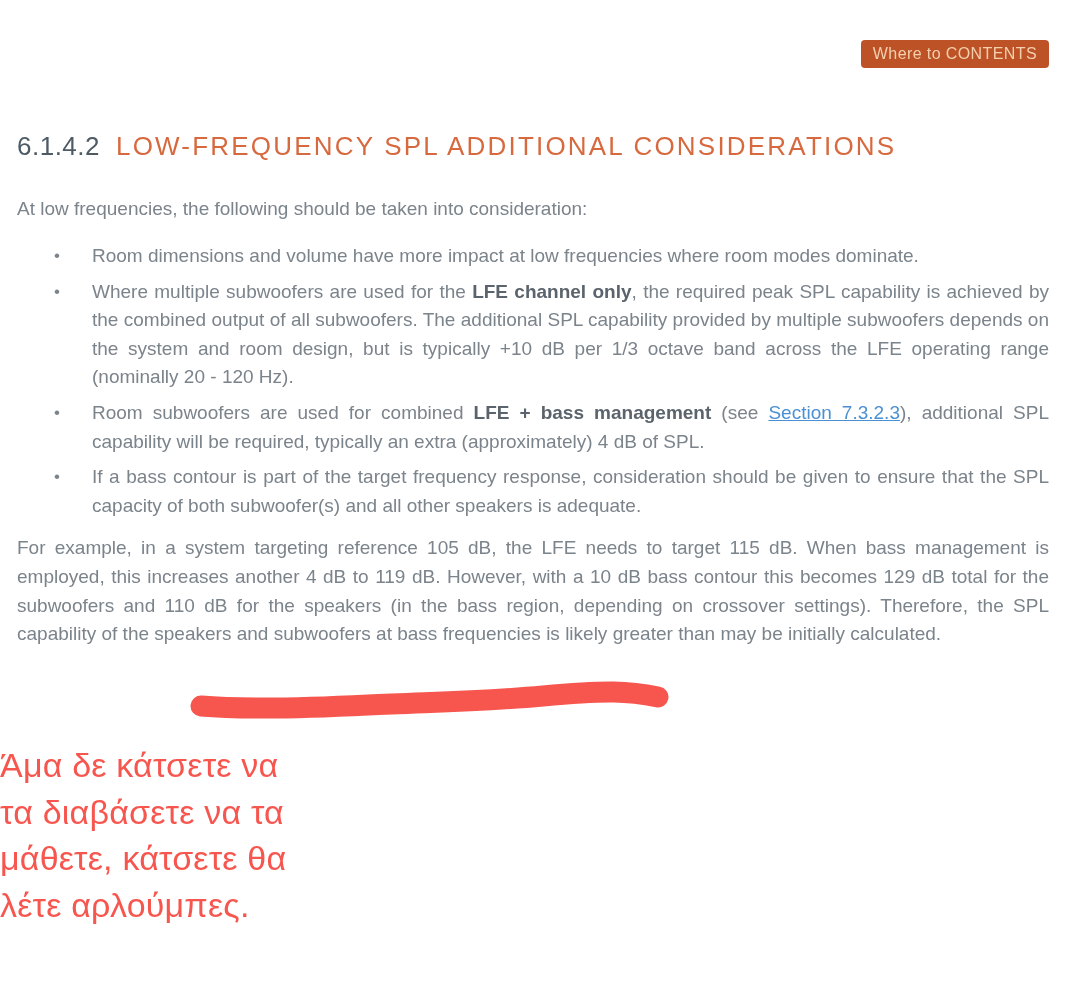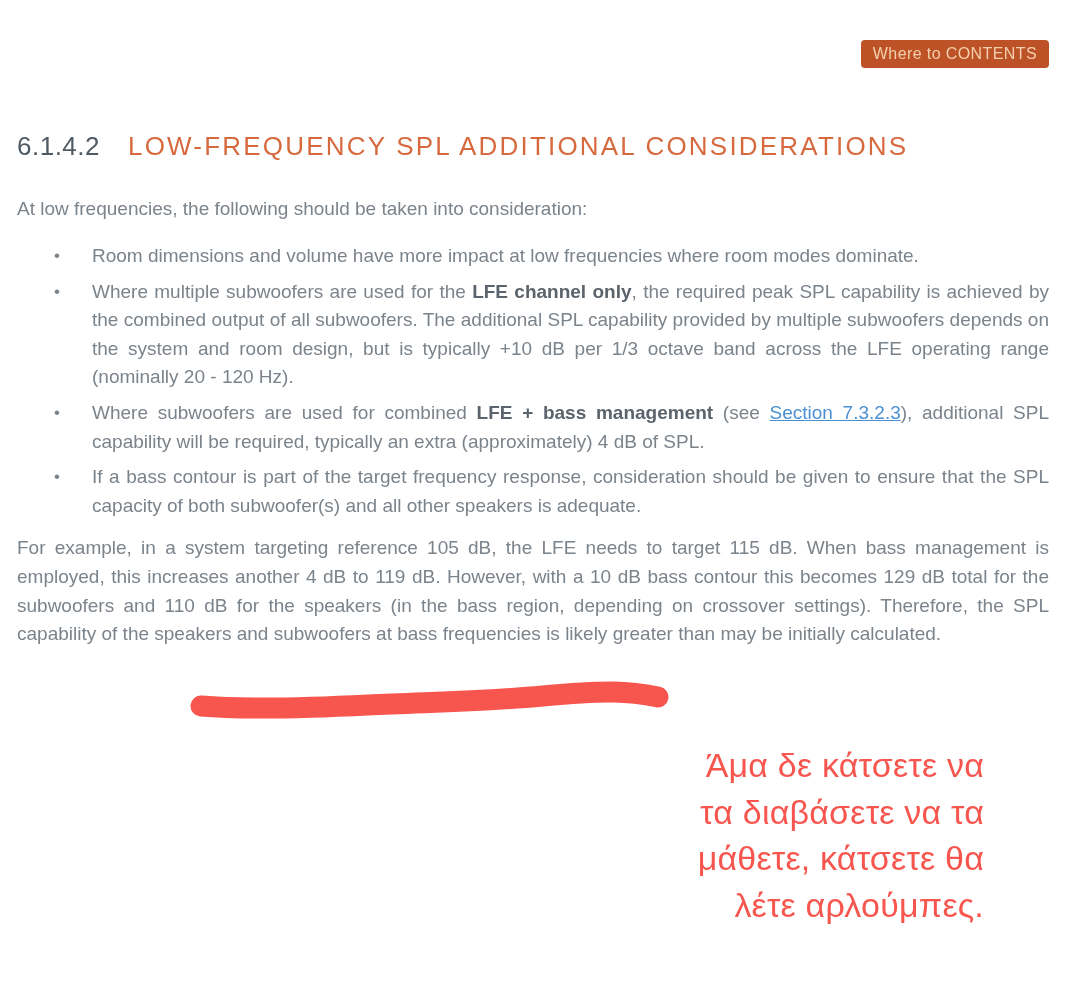--- a/index.html
+++ b/index.html
@@ -42,21 +42,21 @@
     top: 0; left: 0;
     width: 1080px;
     padding: 0 31px 0 17px;
   }
   .section-heading {
     margin: 131px 0 0 0;
     font-size: 26px;
     font-weight: 400;
     display: flex;
     align-items: baseline;
-    gap: 28px;
+    gap: 16px;
     white-space: nowrap;
   }
   .sec-num { color: var(--heading-number); letter-spacing: 0.5px; }
   .sec-title { color: var(--accent-orange); letter-spacing: 2.2px; }
   .intro {
     margin-top: 32px;
     font-size: 19px;
     line-height: 29px;
     color: var(--body-text);
   }
@@ -100,21 +100,21 @@
     position: absolute;
     left: 188px;
     top: 680px;
     pointer-events: none;
   }
   .annotation {
     position: absolute;
     top: 742px;
     left: 0;
     width: 984px;
-    text-align: right;
+    text-align: left;
     color: var(--annotation-red);
     font-size: 34px;
     line-height: 46.5px;
     font-weight: 500;
     letter-spacing: 0.2px;
   }
 </style>
 </head>
 <body>
 
@@ -125,21 +125,21 @@
   <h2 class="section-heading">
     <span class="sec-num">6.1.4.2</span>
     <span class="sec-title">LOW-FREQUENCY SPL ADDITIONAL CONSIDERATIONS</span>
   </h2>
 
   <p class="intro">At low frequencies, the following should be taken into consideration:</p>
 
   <ul class="bullets">
     <li><span>Room dimensions and volume have more impact at low frequencies where room modes dominate.</span></li>
     <li><span>Where multiple subwoofers are used for the </span><span class="bold">LFE channel only</span><span>, the required peak SPL capability is achieved by the combined output of all subwoofers. The additional SPL capability provided by multiple subwoofers depends on the system and room design, but is typically +10 dB per 1/3 octave band across the LFE operating range (nominally 20 - 120 Hz).</span></li>
-    <li><span>Where subwoofers are used for combined </span><span class="bold">LFE + bass management</span><span> (see </span><a href="#" class="doc-link">Section 7.3.2.3</a><span>), additional SPL capability will be required, typically an extra (approximately) 4 dB of SPL.</span></li>
+    <li><span>Room subwoofers are used for combined </span><span class="bold">LFE + bass management</span><span> (see </span><a href="#" class="doc-link">Section 7.3.2.3</a><span>), additional SPL capability will be required, typically an extra (approximately) 4 dB of SPL.</span></li>
     <li><span>If a bass contour is part of the target frequency response, consideration should be given to ensure that the SPL capacity of both subwoofer(s) and all other speakers is adequate.</span></li>
   </ul>
 
   <p class="para">For example, in a system targeting reference 105 dB, the LFE needs to target 115 dB. When bass management is employed, this increases another 4 dB to 119 dB. However, with a 10 dB bass contour this becomes 129 dB total for the subwoofers and 110 dB for the speakers (in the bass region, depending on crossover settings). Therefore, the SPL capability of the speakers and subwoofers at bass frequencies is likely greater than may be initially calculated.</p>
 
 </div>
 
 <svg class="marker-svg" width="492" height="46" viewBox="0 0 492 46">
   <path d="M 13 26 C 60 30, 120 28, 180 25 S 290 22, 355 16 S 440 11, 470 17" fill="none" stroke="#f7564f" stroke-width="21" stroke-linecap="round" stroke-linejoin="round"></path>
 </svg>

